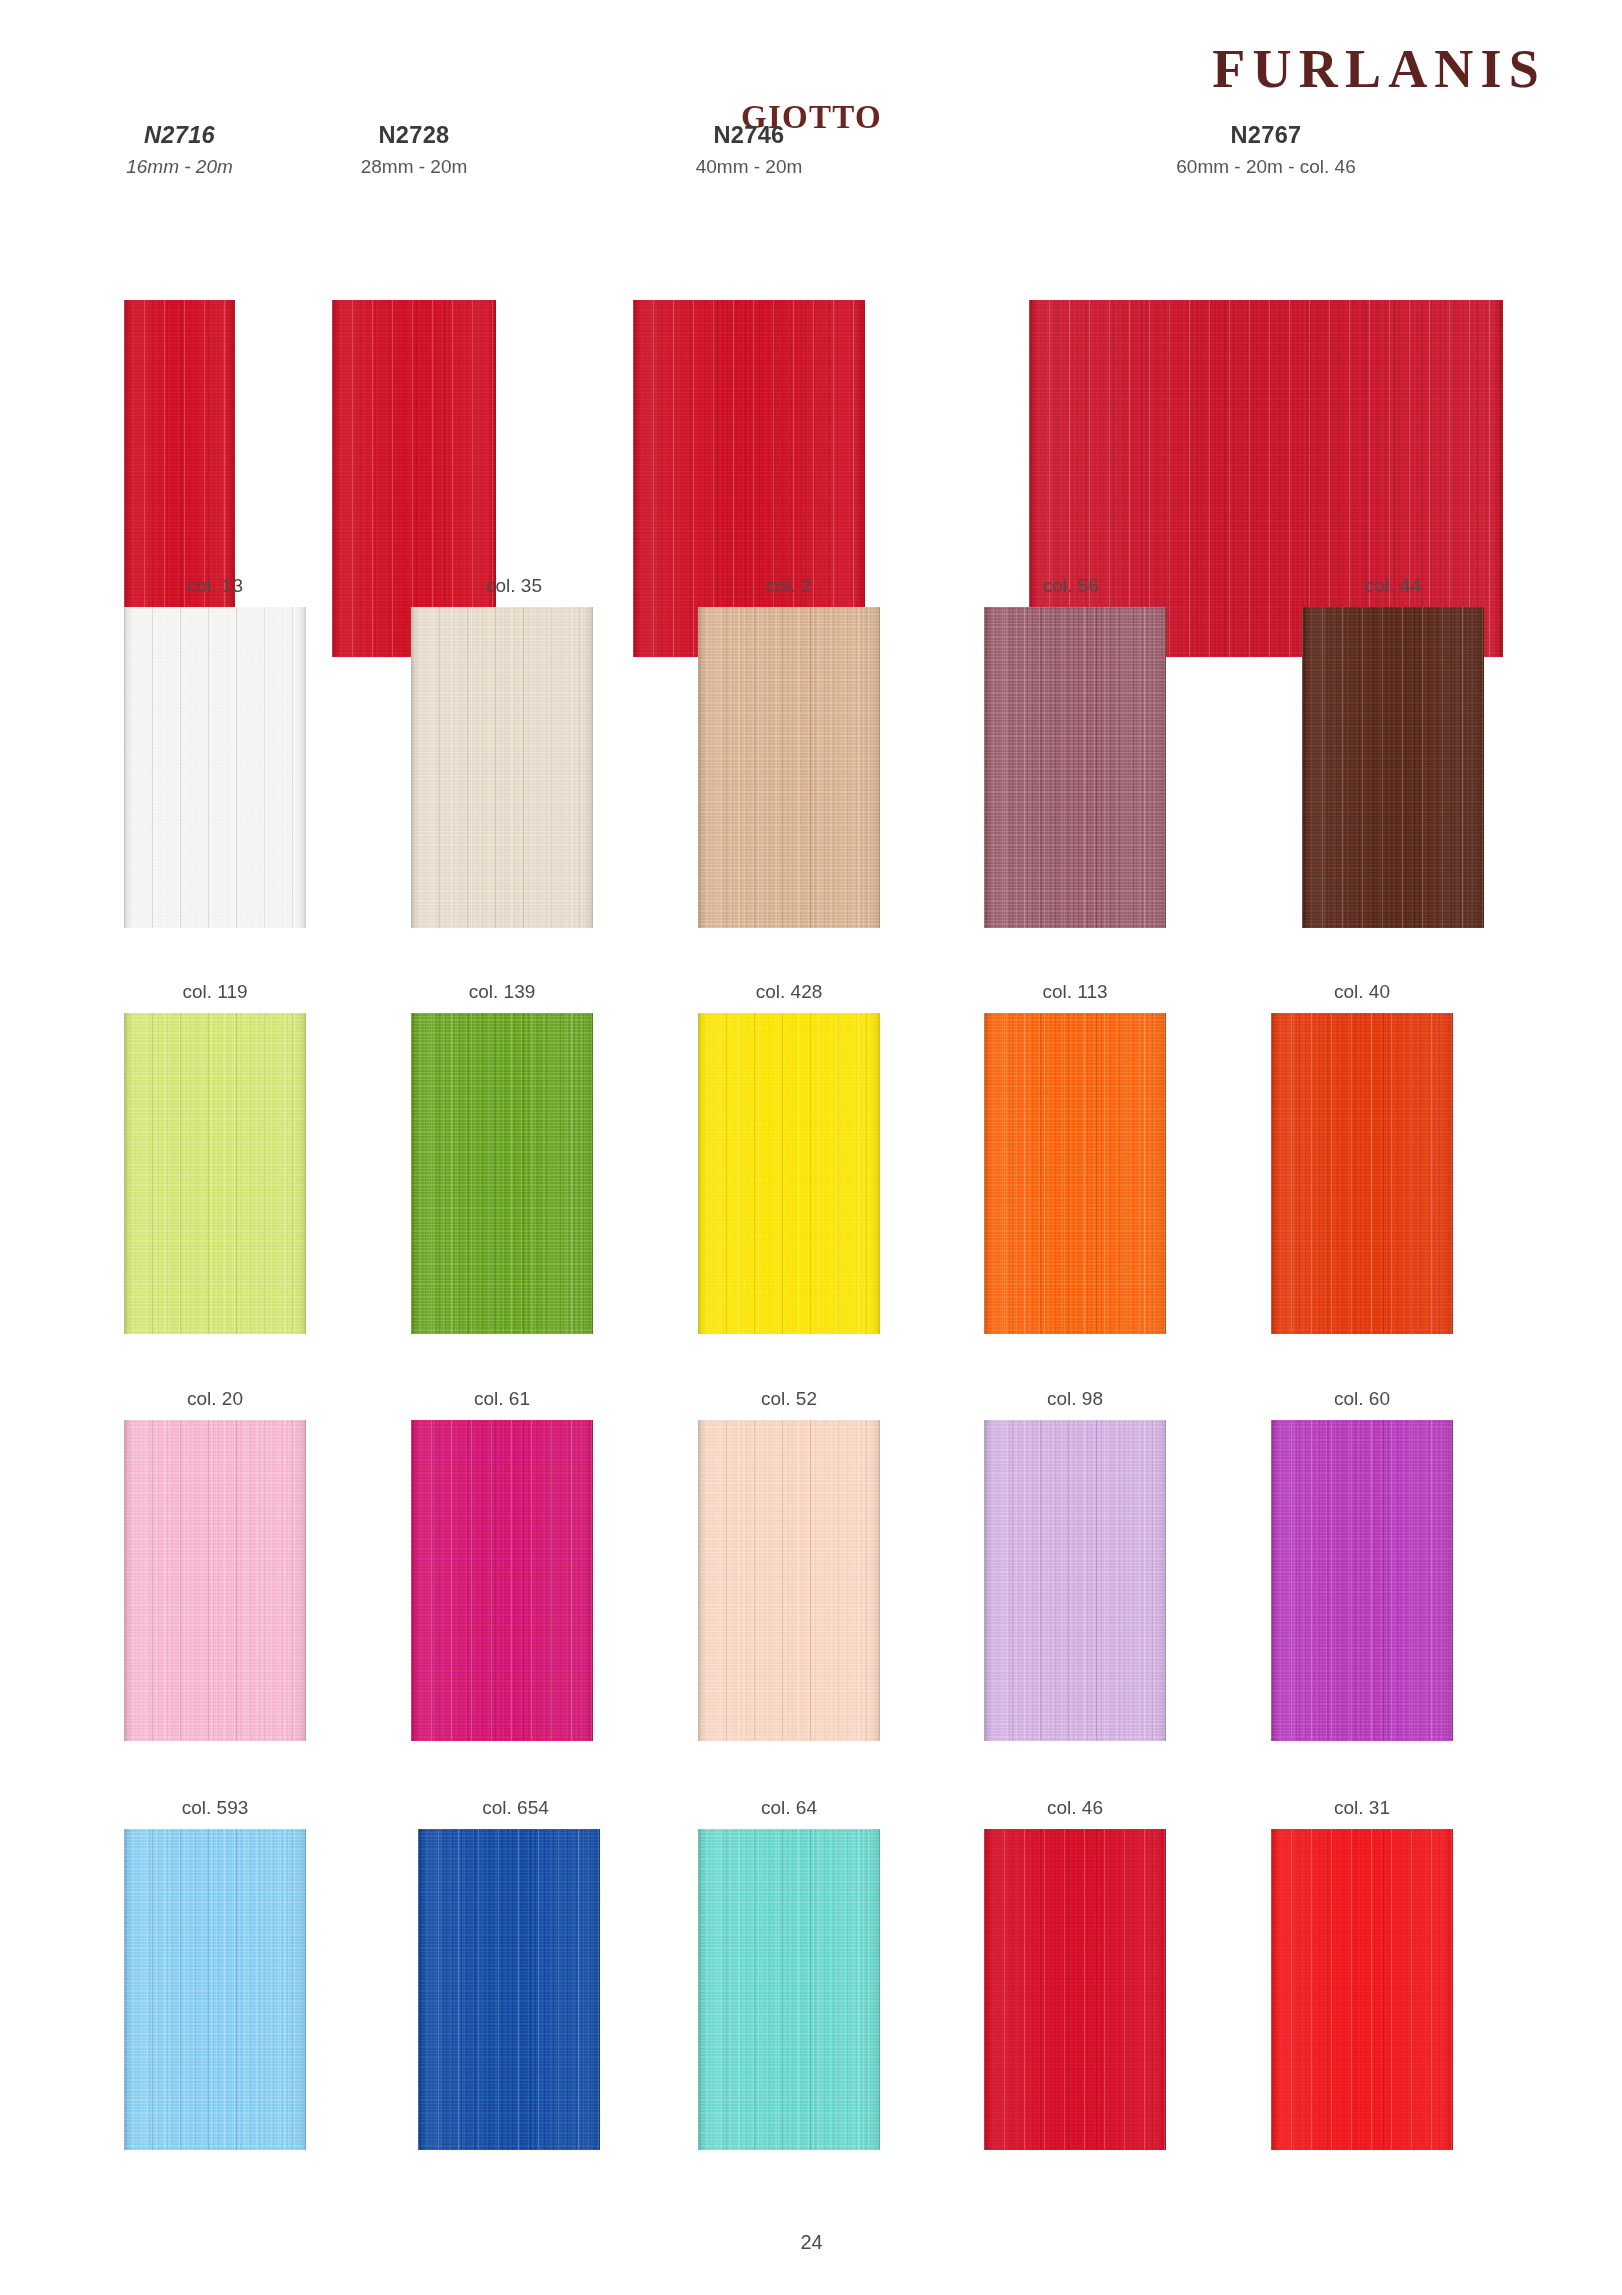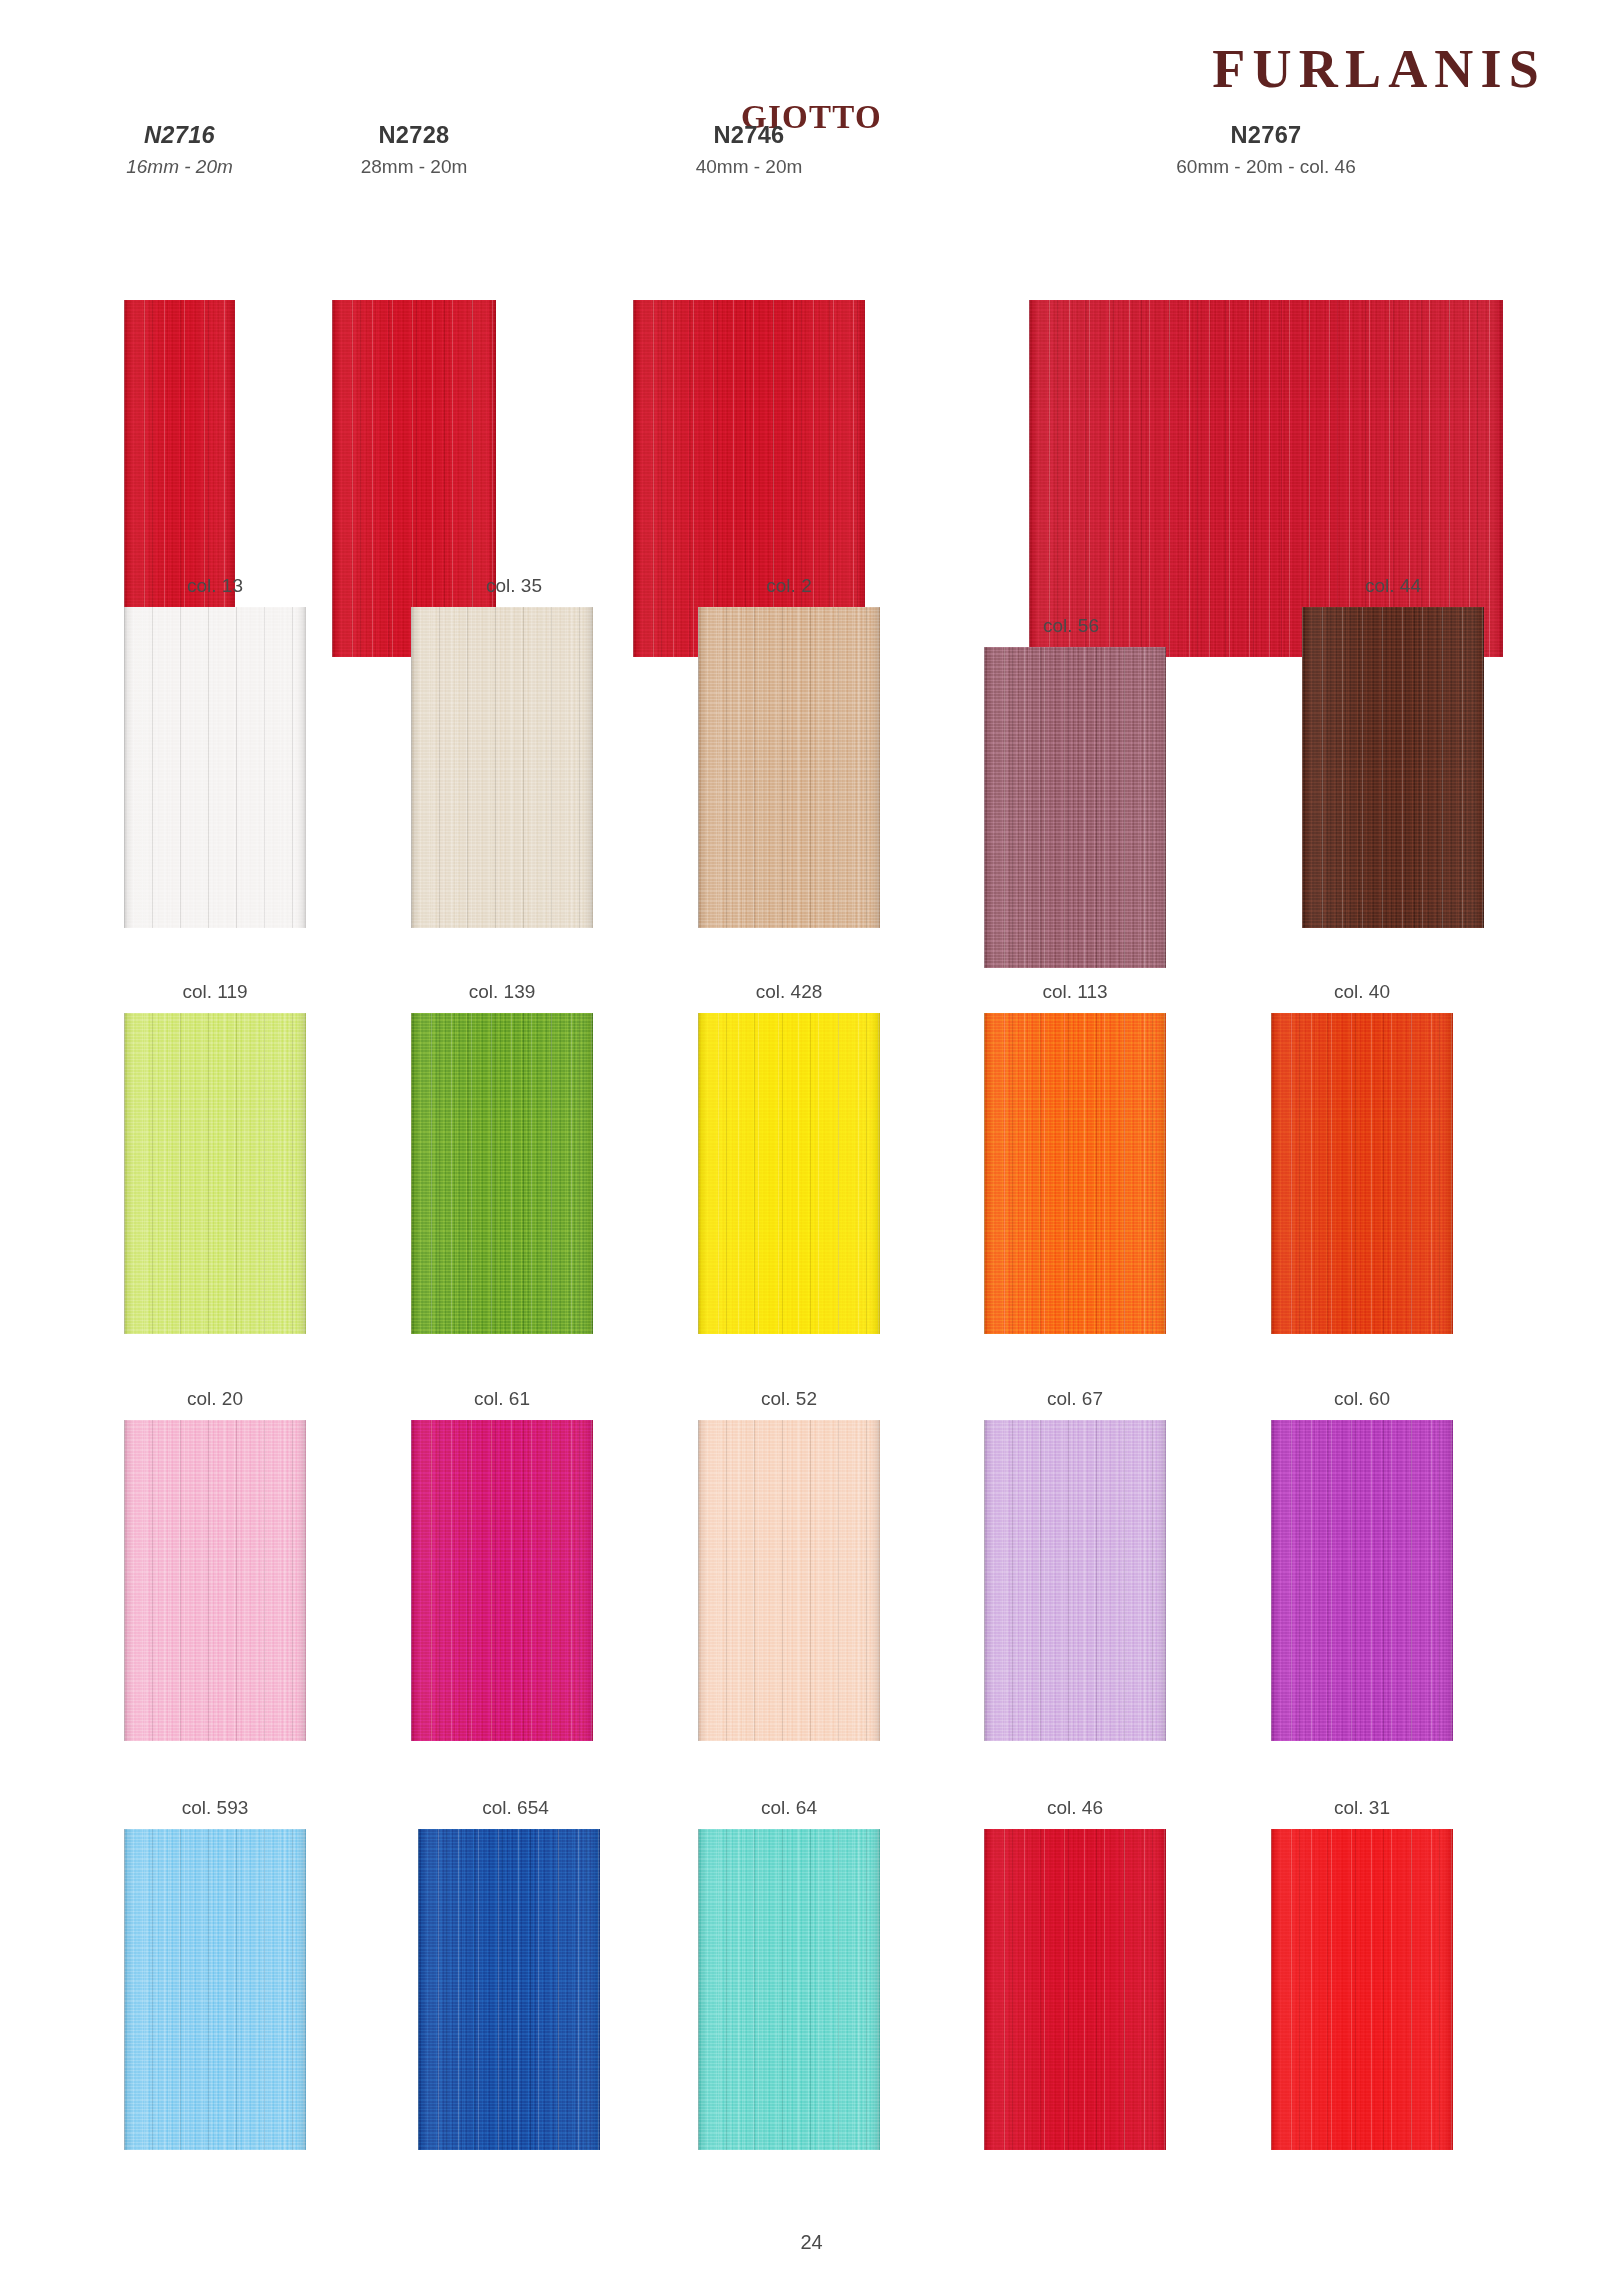--- a/index.html
+++ b/index.html
@@ -196,21 +196,21 @@
           </div>
         </div>
         <div class="color-cell" style="left: 698px; width: 182px;">
           <div class="color-label">col. 2</div>
           <div class="swatch" style="width: 182px; height: 321px; background-color: rgb(216, 181, 149);">
             <div class="tex"></div>
             <div class="tex2"></div>
             <div class="edge"></div>
           </div>
         </div>
-        <div class="color-cell" style="left: 984px; width: 174px; margin-top: 40px;">
+        <div class="color-cell" style="left: 984px; width: 174px;">
           <div class="color-label">col. 56</div>
           <div class="swatch" style="width: 182px; height: 321px; background-color: rgb(155, 98, 112);">
             <div class="tex"></div>
             <div class="tex2"></div>
             <div class="edge"></div>
           </div>
         </div>
         <div class="color-cell" style="left: 1302px; width: 182px;">
           <div class="color-label">col. 44</div>
           <div class="swatch" style="width: 182px; height: 321px; background-color: rgb(91, 44, 31);">
@@ -281,21 +281,21 @@
         </div>
         <div class="color-cell" style="left: 698px; width: 182px;">
           <div class="color-label">col. 52</div>
           <div class="swatch" style="width: 182px; height: 321px; background-color: rgb(248, 215, 195);">
             <div class="tex"></div>
             <div class="tex2"></div>
             <div class="edge"></div>
           </div>
         </div>
         <div class="color-cell" style="left: 984px; width: 182px;">
-          <div class="color-label">col. 67</div>
+          <div class="color-label">col. 98</div>
           <div class="swatch" style="width: 182px; height: 321px; background-color: rgb(212, 179, 227);">
             <div class="tex"></div>
             <div class="tex2"></div>
             <div class="edge"></div>
           </div>
         </div>
         <div class="color-cell" style="left: 1271px; width: 182px;">
           <div class="color-label">col. 60</div>
           <div class="swatch" style="width: 182px; height: 321px; background-color: rgb(183, 64, 189);">
             <div class="tex"></div>

